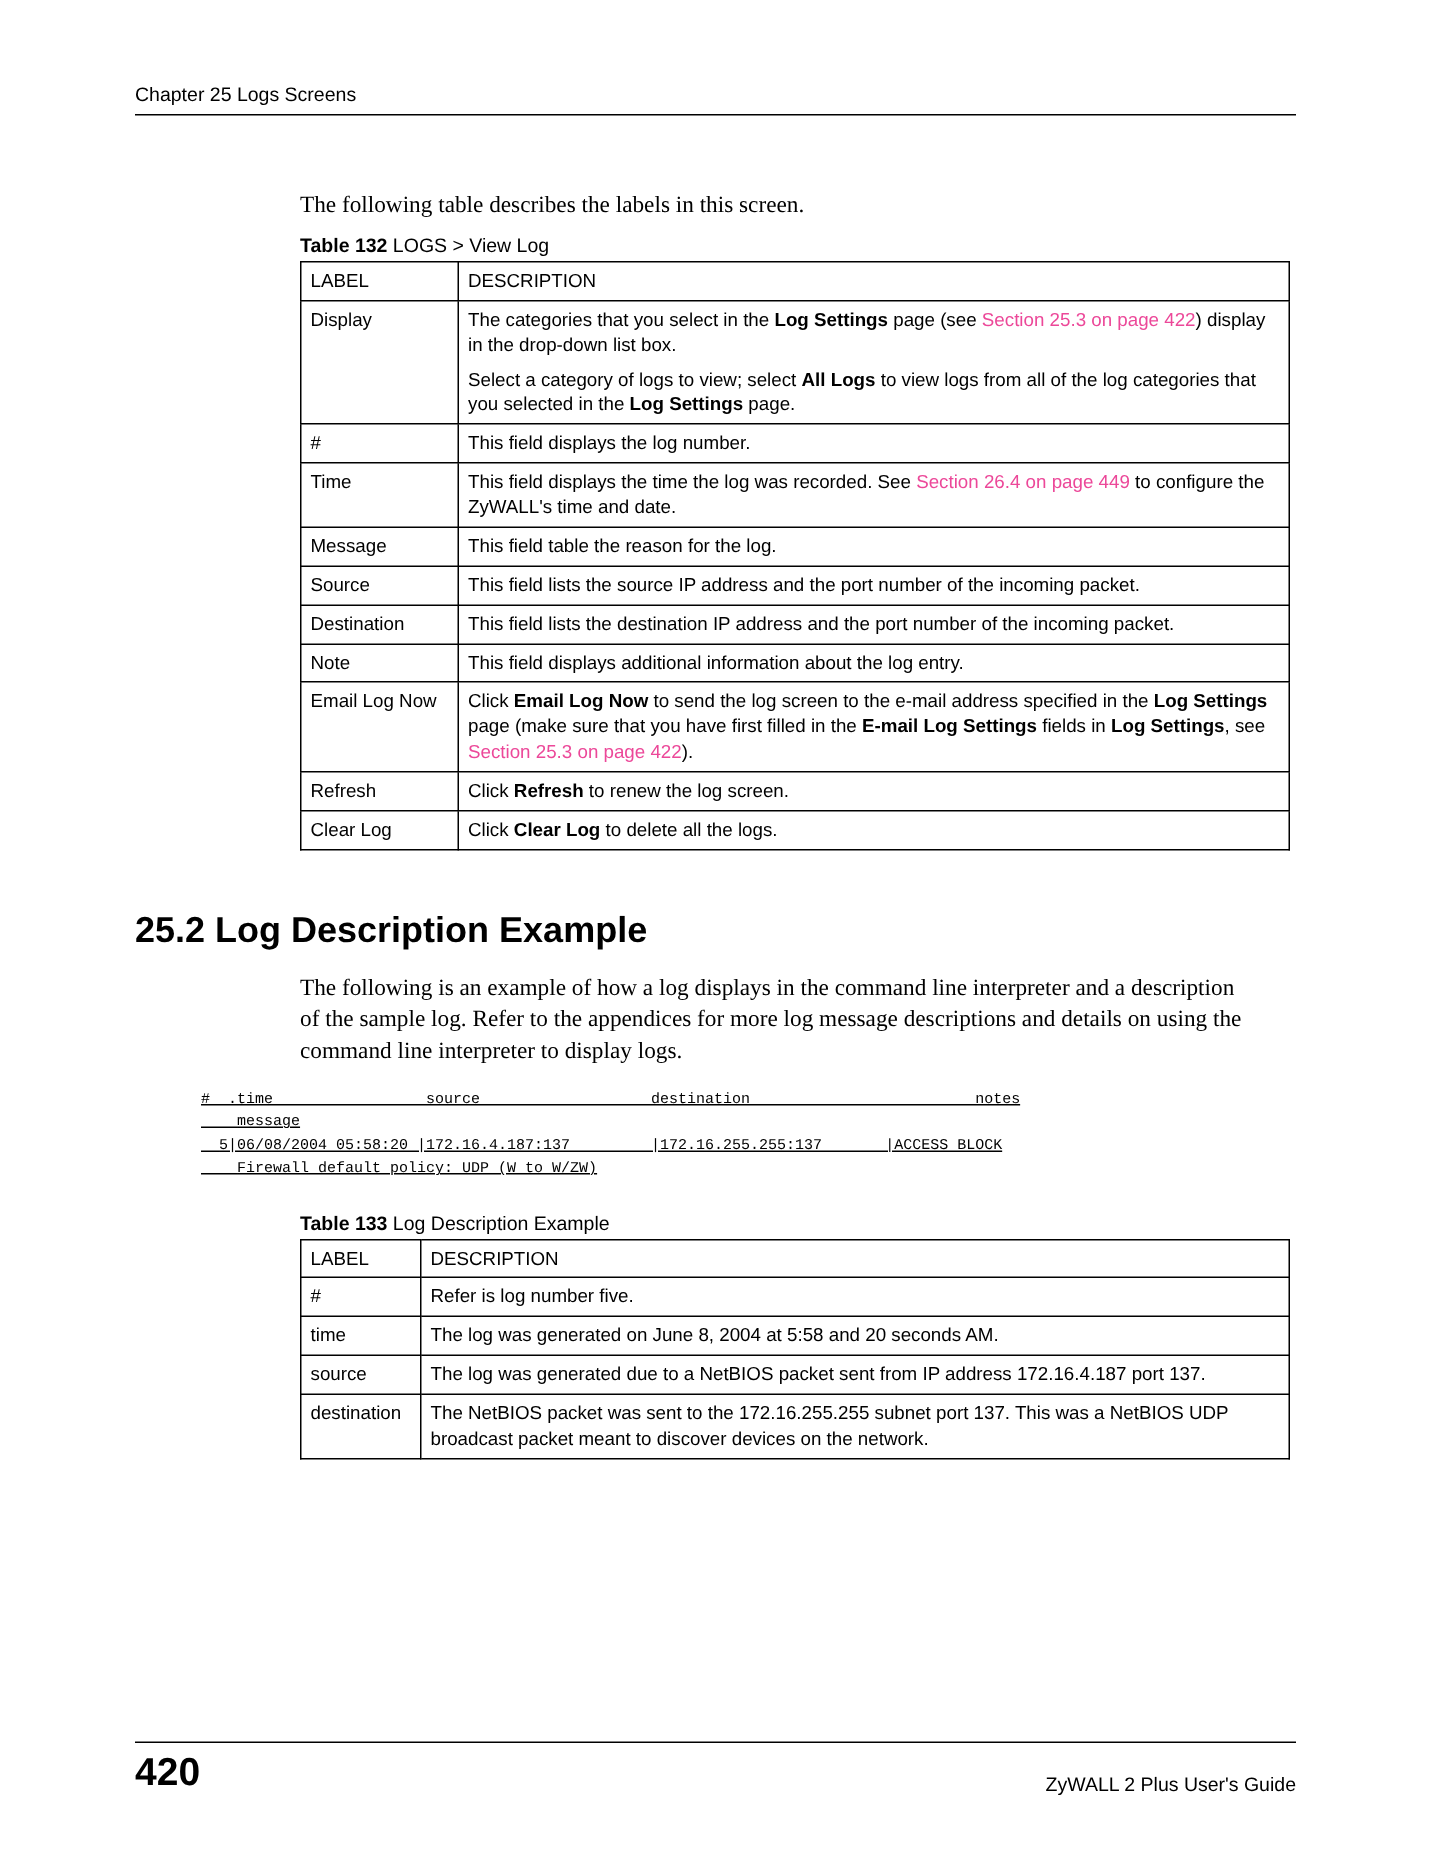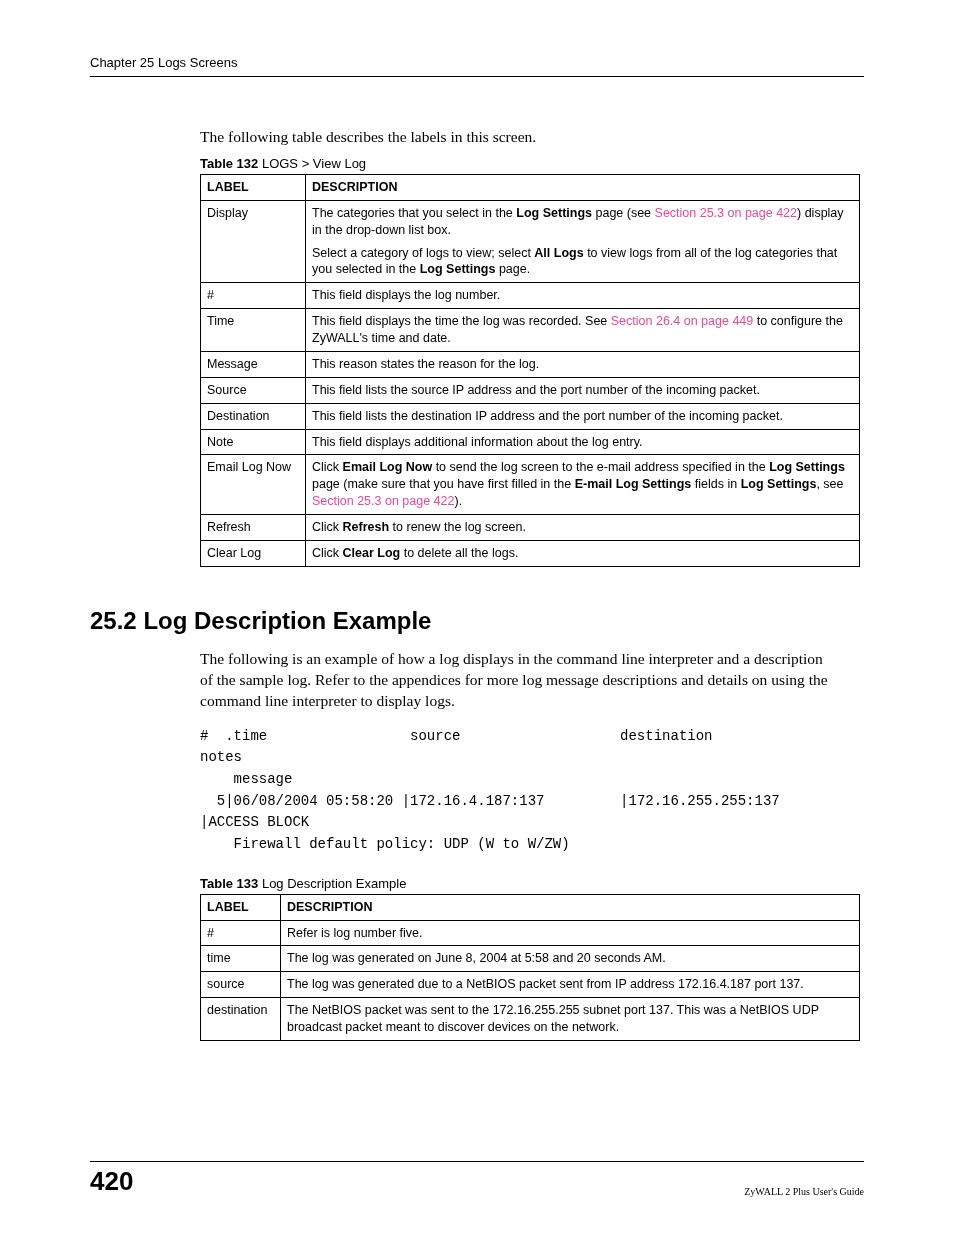--- a/index.html
+++ b/index.html
@@ -44,63 +44,64 @@
   table.doc-table th, table.doc-table td {
     border: 1px solid #000;
     font-family: Arial, Helvetica, sans-serif;
     font-size: 12.5px;
     text-align: left;
     vertical-align: top;
     padding: 4px 6px;
     line-height: 1.35;
   }
   table.doc-table th {
-    font-weight: bold;
+    font-weight: normal;
   }
   table.t132 col.c1 { width: 105px; }
   table.t133 col.c1 { width: 80px; }
   .bold { font-weight: bold; }
   .link { color: #ec4899; }
   h2.section {
     font-family: Arial, Helvetica, sans-serif;
     font-weight: bold;
     font-size: 24px;
     margin: 40px 0 14px 0;
   }
   .body-text {
     margin: 0 30px 14px 110px;
     font-size: 15.5px;
     line-height: 1.35;
   }
   pre.code {
     font-family: "Courier New", Courier, monospace;
-    font-size: 14px;
+    font-size: 10px;
     line-height: 1.55;
-    margin: 10px 30px 20px 110px;
+    margin: 10px 30px 20px 44px;
     white-space: pre-wrap;
+    text-decoration: underline;
   }
   .footer {
     position: absolute;
     bottom: 38px;
     left: 90px;
     right: 90px;
     border-top: 1.5px solid #000;
     display: flex;
     justify-content: space-between;
     align-items: flex-end;
     padding-top: 4px;
   }
   .page-num {
     font-family: Arial, Helvetica, sans-serif;
     font-weight: bold;
     font-size: 26px;
   }
   .guide-name {
-    font-family: Liberation Serif, serif;
-    font-size: 10px;
+    font-family: Liberation Sans, sans-serif;
+    font-size: 13px;
   }
   .subpara { margin-top: 6px; }
 </style>
 </head>
 <body>
 
 <div class="page">
 
   <div class="chapter-header">Chapter 25 Logs Screens</div>
 
@@ -129,21 +130,21 @@
         <tr>
           <td>#</td>
           <td><span>This field displays the log number.</span></td>
         </tr>
         <tr>
           <td>Time</td>
           <td><span>This field displays the time the log was recorded. See </span><span class="link">Section 26.4 on page 449</span><span> to configure the ZyWALL's time and date.</span></td>
         </tr>
         <tr>
           <td>Message</td>
-          <td><span>This reason states the reason for the log.</span></td>
+          <td><span>This field table the reason for the log.</span></td>
         </tr>
         <tr>
           <td>Source</td>
           <td><span>This field lists the source IP address and the port number of the incoming packet.</span></td>
         </tr>
         <tr>
           <td>Destination</td>
           <td><span>This field lists the destination IP address and the port number of the incoming packet.</span></td>
         </tr>
         <tr>

